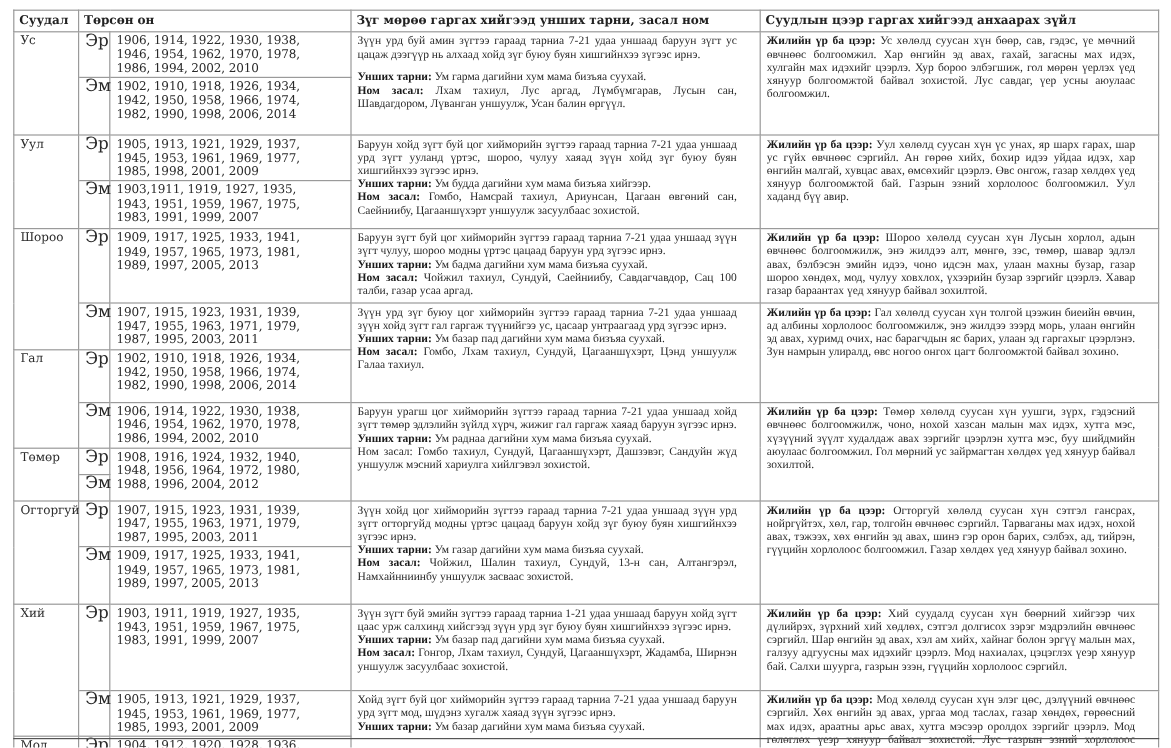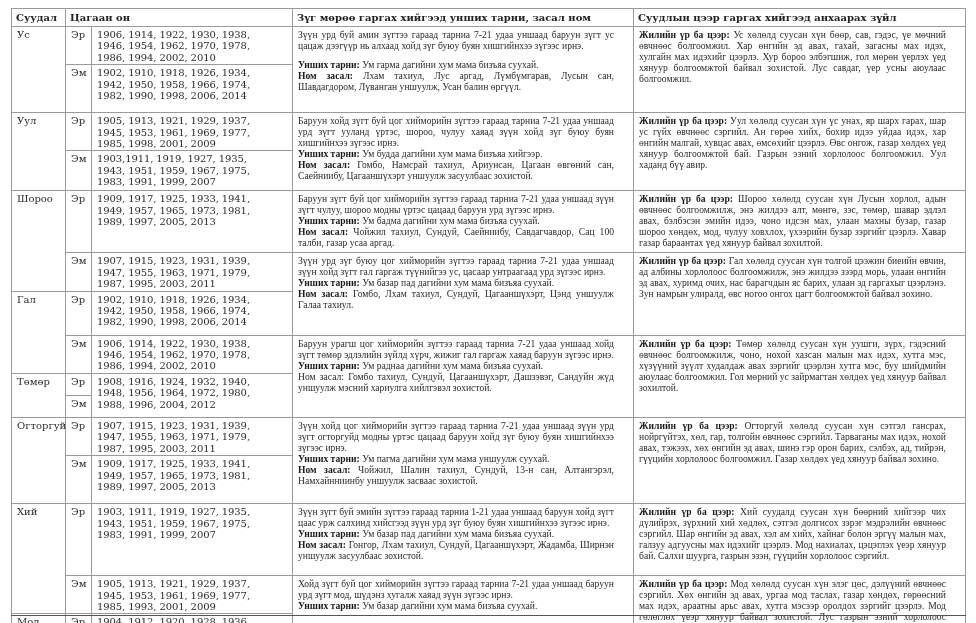--- a/index.html
+++ b/index.html
@@ -5,42 +5,42 @@
   html, body { margin: 0; padding: 0; background: #ffffff; }
   body { width: 976px; height: 623px; position: relative; overflow: hidden;
          font-family: "DejaVu Serif", "Liberation Serif", serif; color: #2a2a2a; }
   table.main { position: absolute; left: 11px; top: 8px; width: 955px;
                border-collapse: collapse; table-layout: fixed; font-size: 9.6px; line-height: 11px; }
   table.main td, table.main th { border: 1px solid #9a9a9a; vertical-align: top; padding: 2px 19px 1px 5px; }
   table.main th { font-weight: bold; text-align: left; padding: 3px 4px; font-size: 10px; color: #222; }
   col.c-el { width: 54px; } col.c-sex { width: 26px; } col.c-yr { width: 201px; }
   col.c-ritual { width: 341px; } col.c-adv { width: auto; }
   td.el { font-size: 10px; }
-  td.sex { font-size: 10px; padding-left: 4px; padding-right: 2px; margin-top: 44px; }
+  td.sex { font-size: 14px; padding-left: 4px; padding-right: 2px; margin-top: 44px; }
   td.yr { font-size: 10px; line-height: 11.4px; letter-spacing: -0.1px; }
   td.rt, td.ad { text-align: justify; font-family: Liberation Serif, serif; }
   .b { font-weight: bold; color: #1a1a1a; }
   .gap { display: block; height: 8px; }
   .footer-rule { position: absolute; left: 11px; top: 615px; width: 955px; height: 1px; background: #555; }
 </style>
 </head>
 <body>
 
 <table class="main">
   <colgroup>
     <col class="c-el">
       <col class="c-sex">
       <col class="c-yr">
       <col class="c-ritual">
       <col class="c-adv">
   </colgroup>
   <thead>
     <tr>
       <th>Суудал</th>
-      <th colspan="2">Цагаан он</th>
+      <th colspan="2">Төрсөн он</th>
       <th>Зүг мөрөө гаргах хийгээд унших тарни, засал ном</th>
       <th>Суудлын цээр гаргах хийгээд анхаарах зүйл</th>
     </tr>
   </thead>
   <tbody>
 
     <tr style="height:33px">
       <td class="el" rowspan="2">Ус</td>
       <td class="sex">Эр</td>
       <td class="yr">1906, 1914, 1922, 1930, 1938, 1946, 1954, 1962, 1970, 1978, 1986, 1994, 2002, 2010</td>
@@ -145,21 +145,21 @@
       <td class="sex">Эм</td>
     </tr>
 
     <tr style="height:26px">
       <td class="el" rowspan="2">Огторгуй</td>
       <td class="sex">Эр</td>
       <td class="yr">1907, 1915, 1923, 1931, 1939, 1947, 1955, 1963, 1971, 1979, 1987, 1995, 2003, 2011</td>
       <td class="rt" rowspan="2">
         <span>Зүүн хойд цог хийморийн зүгтээ гараад тарниа 7-21 удаа уншаад зүүн урд зүгт огторгуйд модны үртэс цацаад баруун хойд зүг буюу буян хишгийнхээ зүгээс ирнэ.</span><br>
         <span class="b">Унших тарни:</span>
-        <span>Ум пагма дагийни хум мама уншуулж суухай.</span><br>
+        <span>Ум газар дагийни хум мама бизъяа суухай.</span><br>
         <span class="b">Ном засал:</span>
         <span>Чойжил, Шалин тахиул, Сундуй, 13-н сан, Алтангэрэл, Намхайнниинбу уншуулж засваас зохистой.</span>
       </td>
       <td class="ad" rowspan="2">
         <span class="b">Жилийн үр ба цээр:</span>
         <span>Огторгуй хөлөлд суусан хүн сэтгэл гансрах, нойргүйтэх, хөл, гар, толгойн өвчнөөс сэргийл.  Тарваганы мах идэх, нохой авах, тэжээх, хөх өнгийн эд авах, шинэ гэр орон барих, сэлбэх, ад, тийрэн, гүүцийн хорлолоос болгоомжил. Газар хөлдөх үед хянуур байвал зохино.</span>
       </td>
     </tr>
     <tr style="height:48px">
       <td class="sex">Эм</td>

